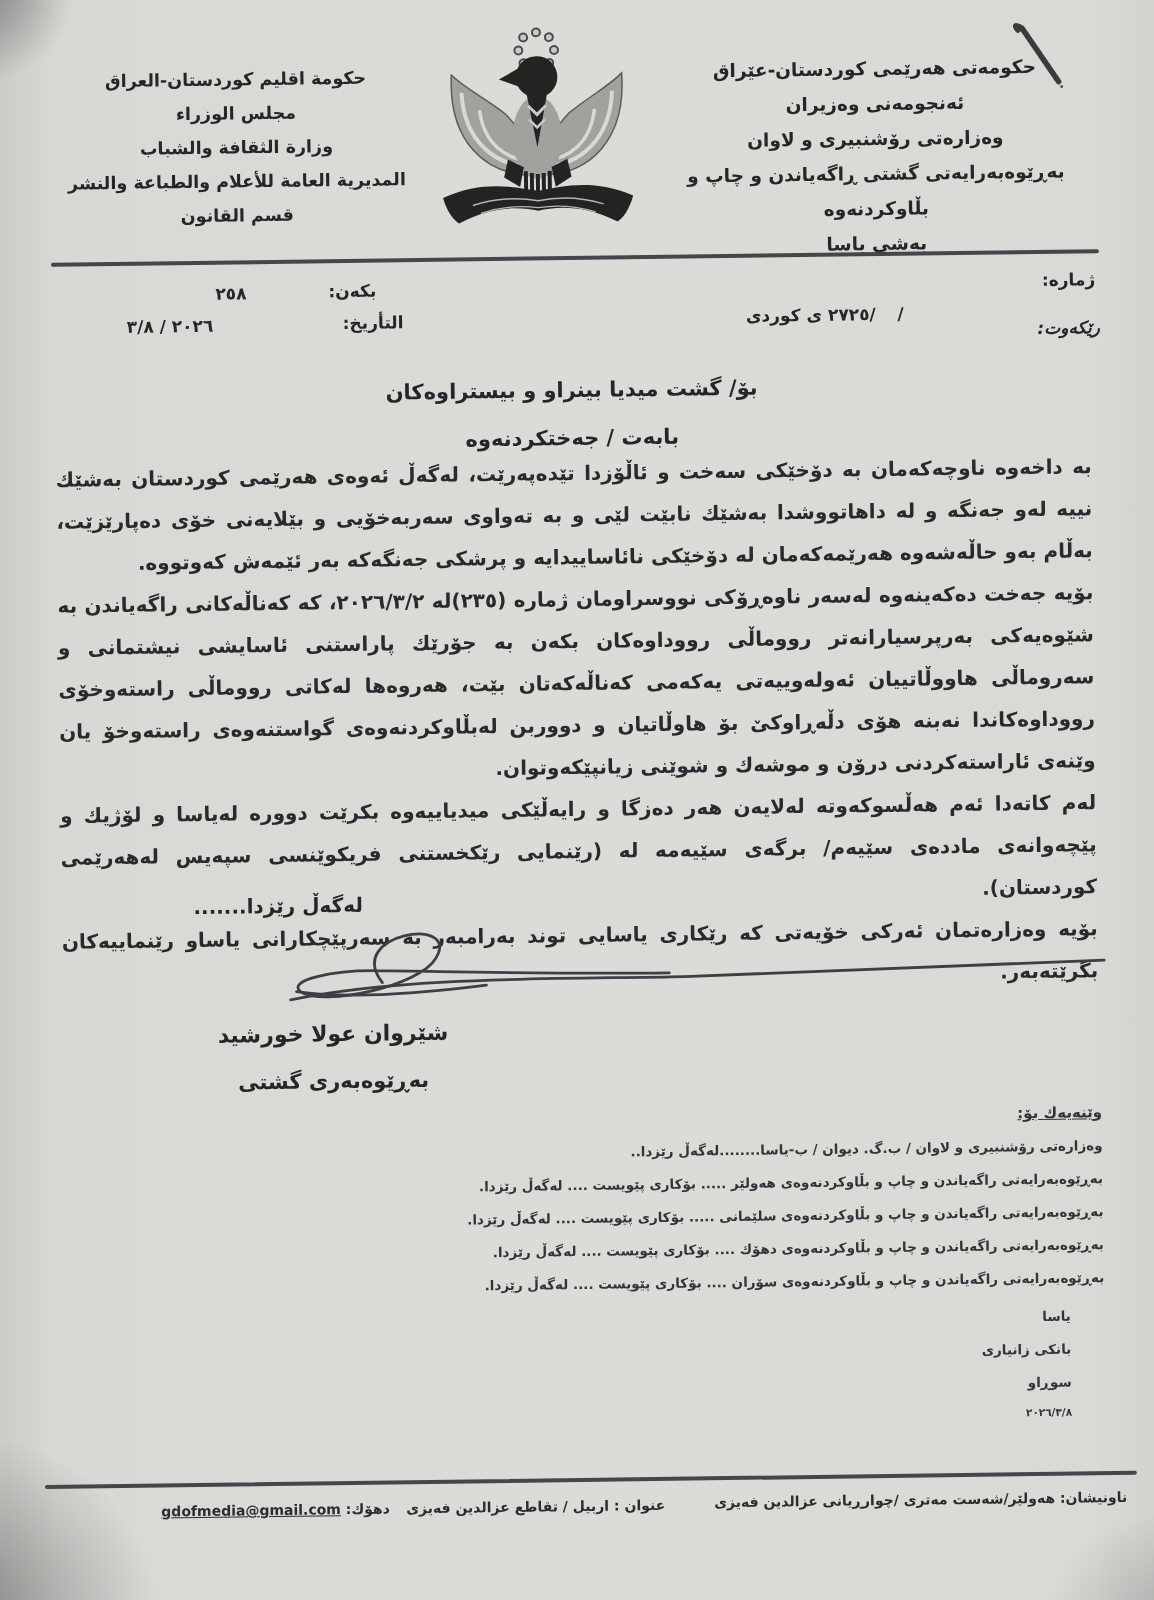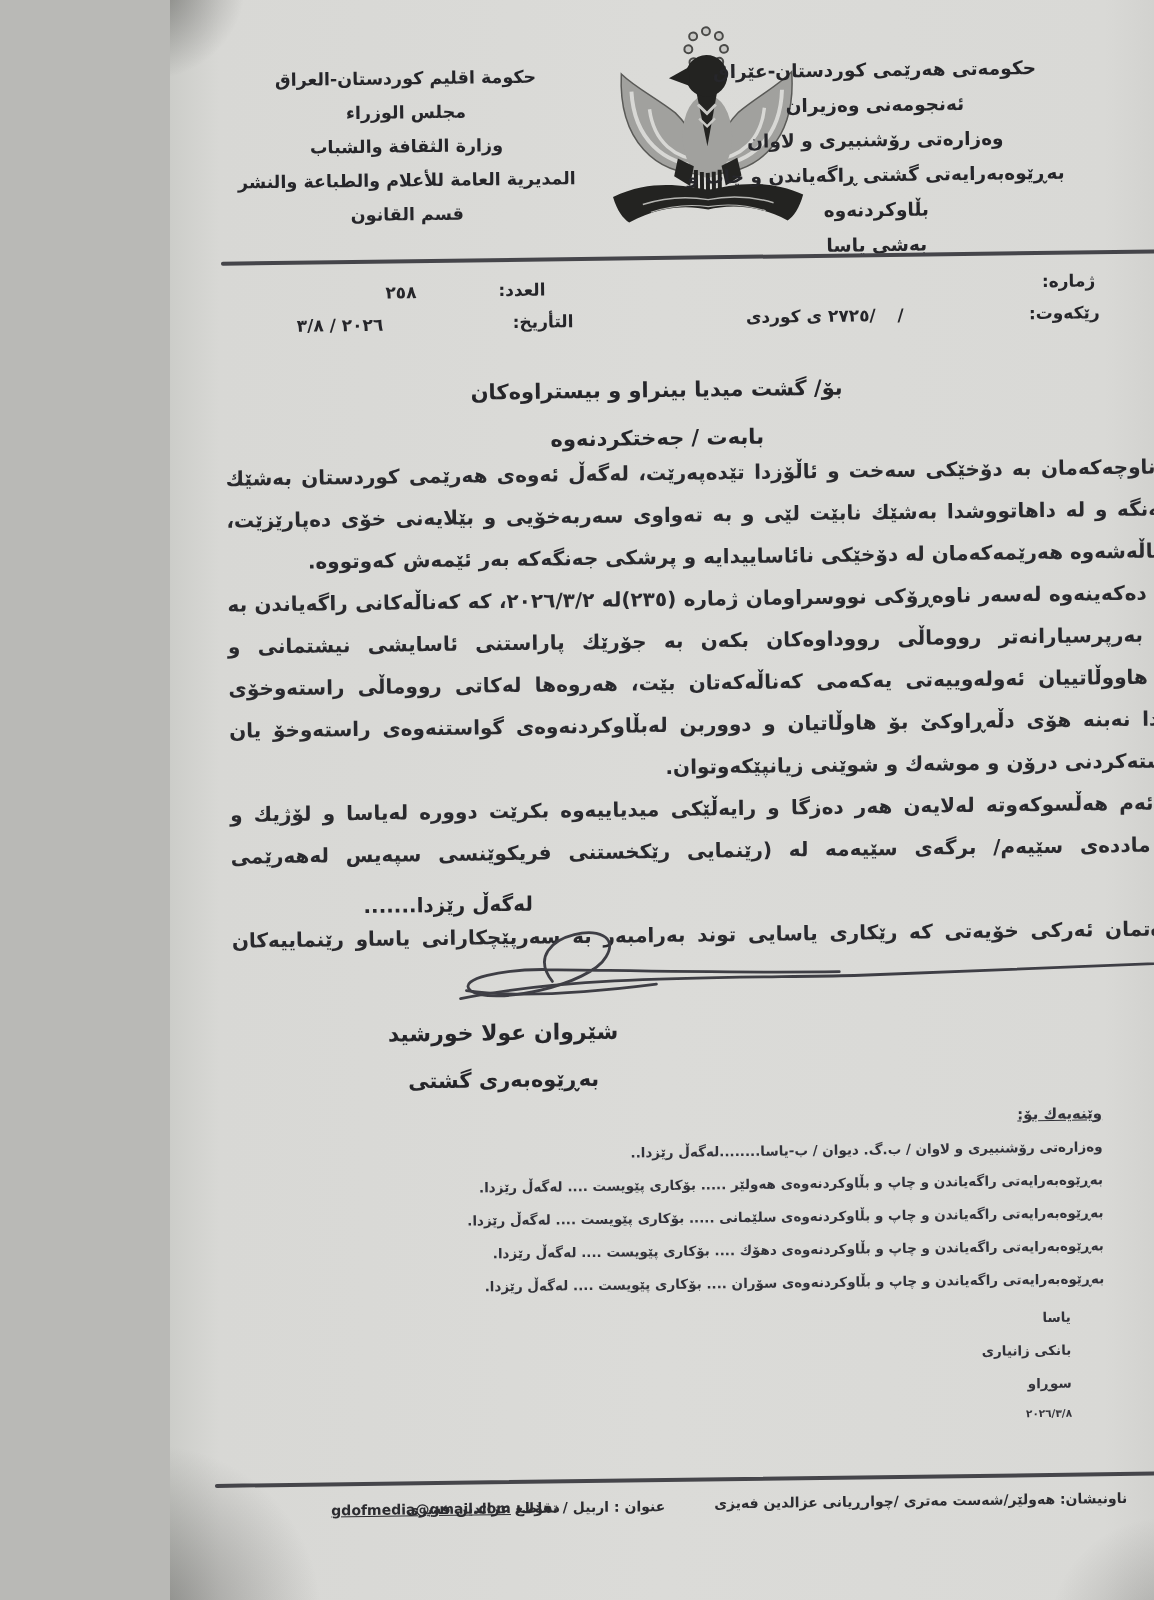--- a/index.html
+++ b/index.html
@@ -1,17 +1,17 @@
 <!DOCTYPE html>
 <html lang="ku" dir="rtl"><head>
 <meta charset="utf-8">
 <style>
   html,body{margin:0;padding:0;background:#b9b9b6;}
   .page{
-    position:relative;width:984px;height:1600px;overflow:hidden;
+    position:relative;width:1154px;height:1600px;overflow:hidden;
     font-family:"DejaVu Sans", sans-serif;color:#26262a;
     background:
       radial-gradient(circle at -2% -1%, rgba(30,30,28,.45), rgba(30,30,28,0) 5%),
       radial-gradient(circle at -2% 101%, rgba(30,30,28,.38), rgba(30,30,28,0) 9%),
       radial-gradient(circle at 101% 102%, rgba(30,30,28,.22), rgba(30,30,28,0) 6%),
       linear-gradient(90deg,#cccdc9 0%,#d8d8d5 5%,#dbdbd8 50%,#d9d9d6 95%,#d2d2cf 100%);
   }
   .content{position:absolute;inset:0;transform:rotate(-0.75deg);transform-origin:50% 50%;}
   .abs{position:absolute;}
   .ctr{text-align:center;}
@@ -115,25 +115,25 @@
       <div>حكومەتی هەرێمی كوردستان-عێراق</div>
       <div>ئەنجومەنی وەزیران</div>
       <div>وەزارەتی رۆشنبیری و لاوان</div>
       <div>بەڕێوەبەرایەتی گشتی ڕاگەیاندن و چاپ و بڵاوكردنەوە</div>
       <div>بەشی یاسا</div>
     </div>
 
     <div class="abs rule" style="left:58px;top:256px;width:1048px;"></div>
 
     <span class="abs ref" style="right:52px;top:276px;">ژمارە:</span>
-    <span class="abs ref" style="right:48px;top:308px;">رێكەوت:</span>
+    <span class="abs ref" style="right:48px;top:324px;font-style:italic;">رێكەوت:</span>
     <span class="abs ref" style="right:244px;top:308px;">/</span>
     <span class="abs ref" style="right:272px;top:308px;">/٢٧٢٥ ی كوردی</span>
 
-    <span class="abs ref" style="left:335px;top:278px;">العدد:</span>
+    <span class="abs ref" style="left:335px;top:278px;">بكەن:</span>
     <span class="abs ref" style="left:222px;top:279px;">٢٥٨</span>
     <span class="abs ref" style="left:330px;top:310px;margin-left:19px;">التأريخ:</span>
     <span class="abs ref" style="left:133px;top:311px;direction:ltr;unicode-bidi:embed;">٢٠٢٦ / ٣/٨</span>
 
     <div class="abs subject ctr" style="left:0;right:0;top:366px;">
       <div>بۆ/ گشت میدیا بینراو و بیستراوەكان</div>
       <div>بابەت / جەختكردنەوە</div>
     </div>
 
     <div class="abs bodytxt" style="left:60px;top:452px;width:1036px;">

